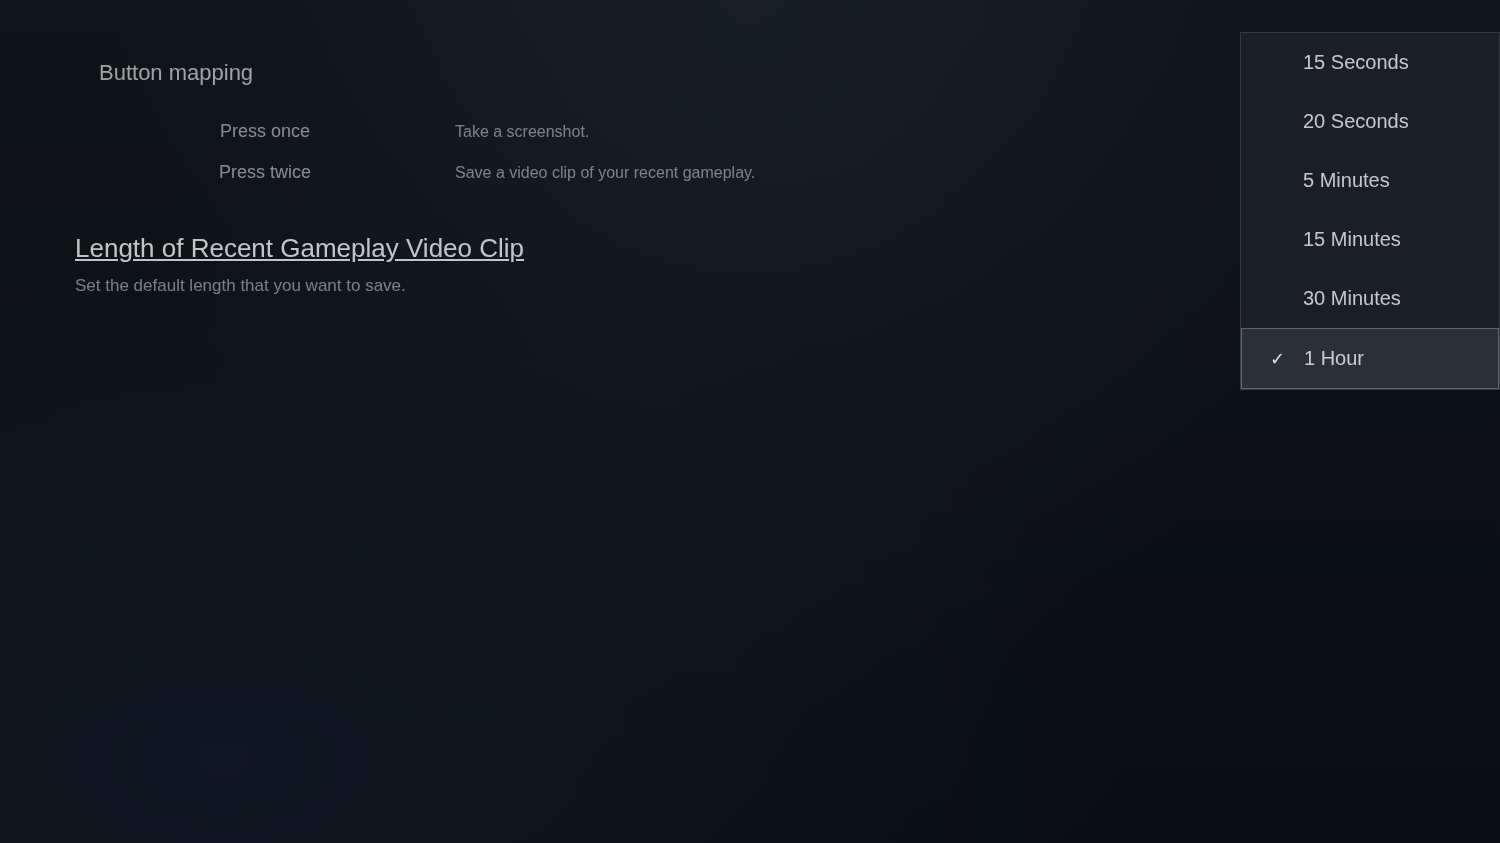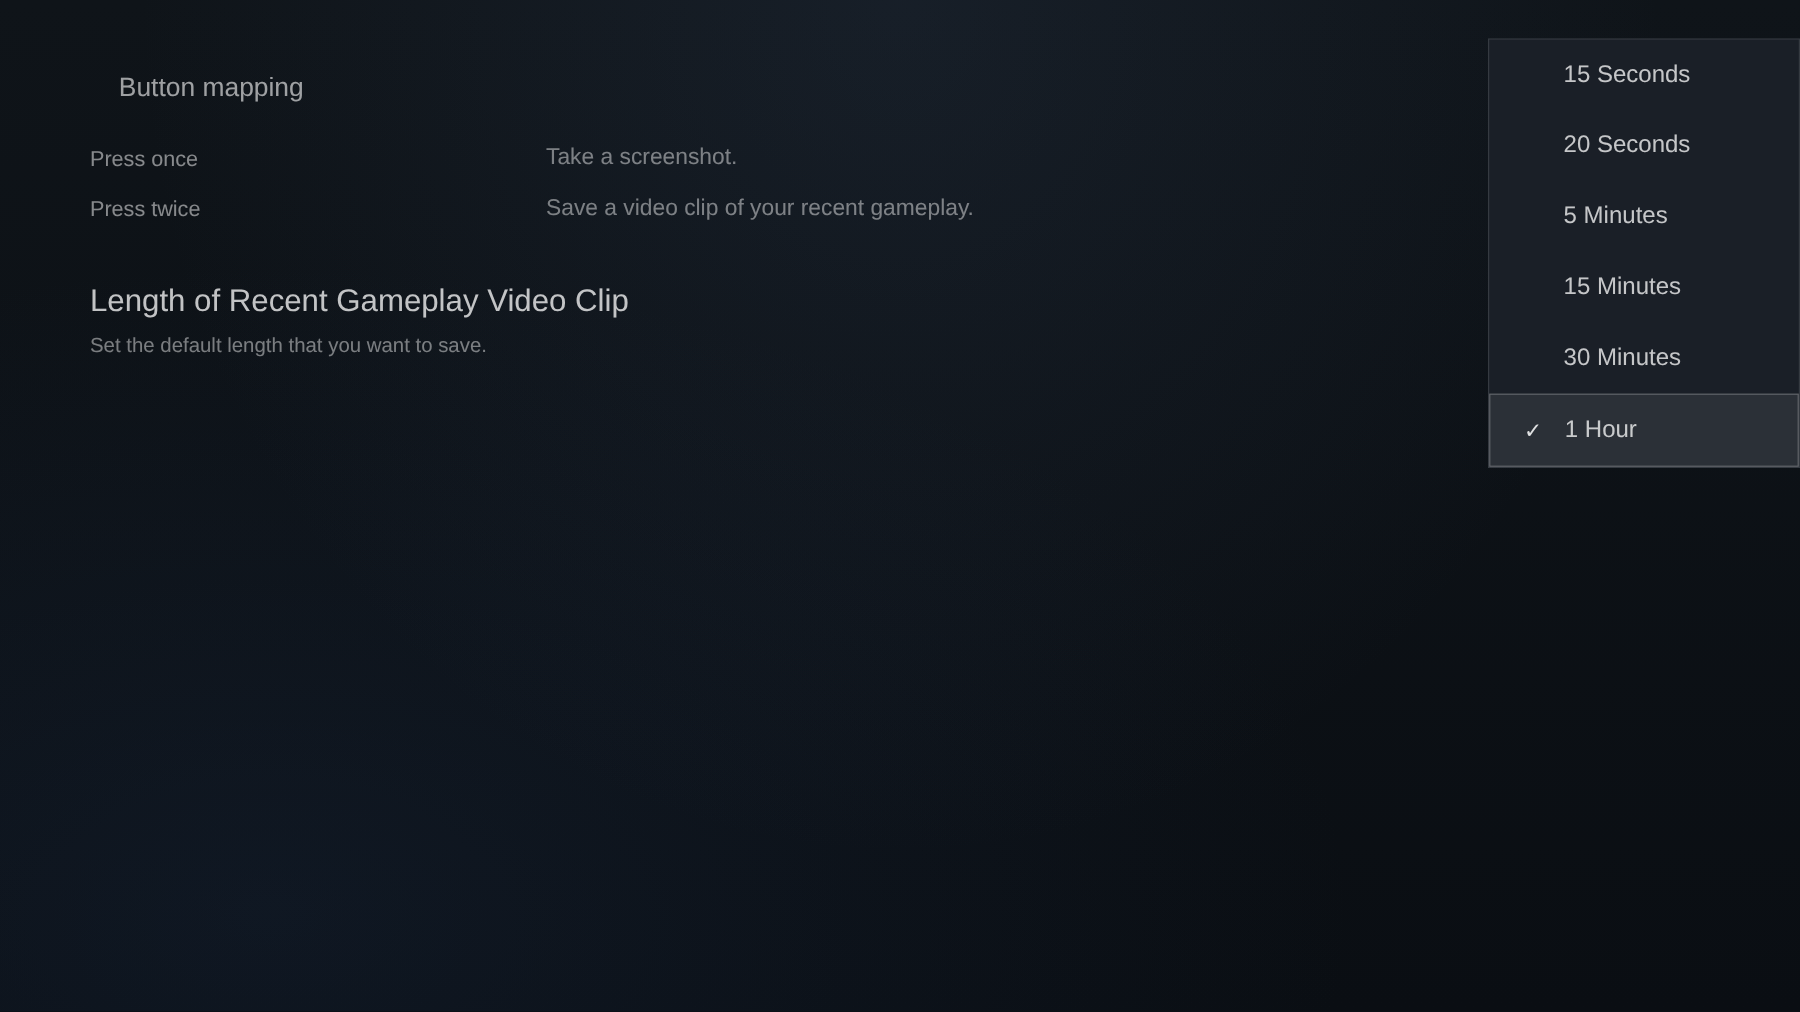--- a/index.html
+++ b/index.html
@@ -58,44 +58,46 @@
     .mapping-rows {
       display: flex;
       flex-direction: column;
       gap: 20px;
     }
 
     .mapping-row {
       display: flex;
       align-items: center;
       gap: 0;
+      text-align: center;
     }
 
     .mapping-label {
       font-size: 18px;
       color: rgba(255,255,255,0.5);
       width: 380px;
       font-weight: 300;
     }
 
     .mapping-value {
-      font-size: 19px;
+      font-size: 16px;
       color: rgba(255,255,255,0.45);
       font-weight: 300;
     }
 
     .video-clip-section {
       margin-top: 30px;
     }
 
     .video-clip-title {
       font-size: 26px;
       font-weight: 400;
       color: rgba(255,255,255,0.75);
       margin-bottom: 12px;
+      text-decoration: underline;
     }
 
     .video-clip-subtitle {
       font-size: 17px;
       color: rgba(255,255,255,0.45);
       font-weight: 300;
     }
 
     
     .dropdown-panel {

